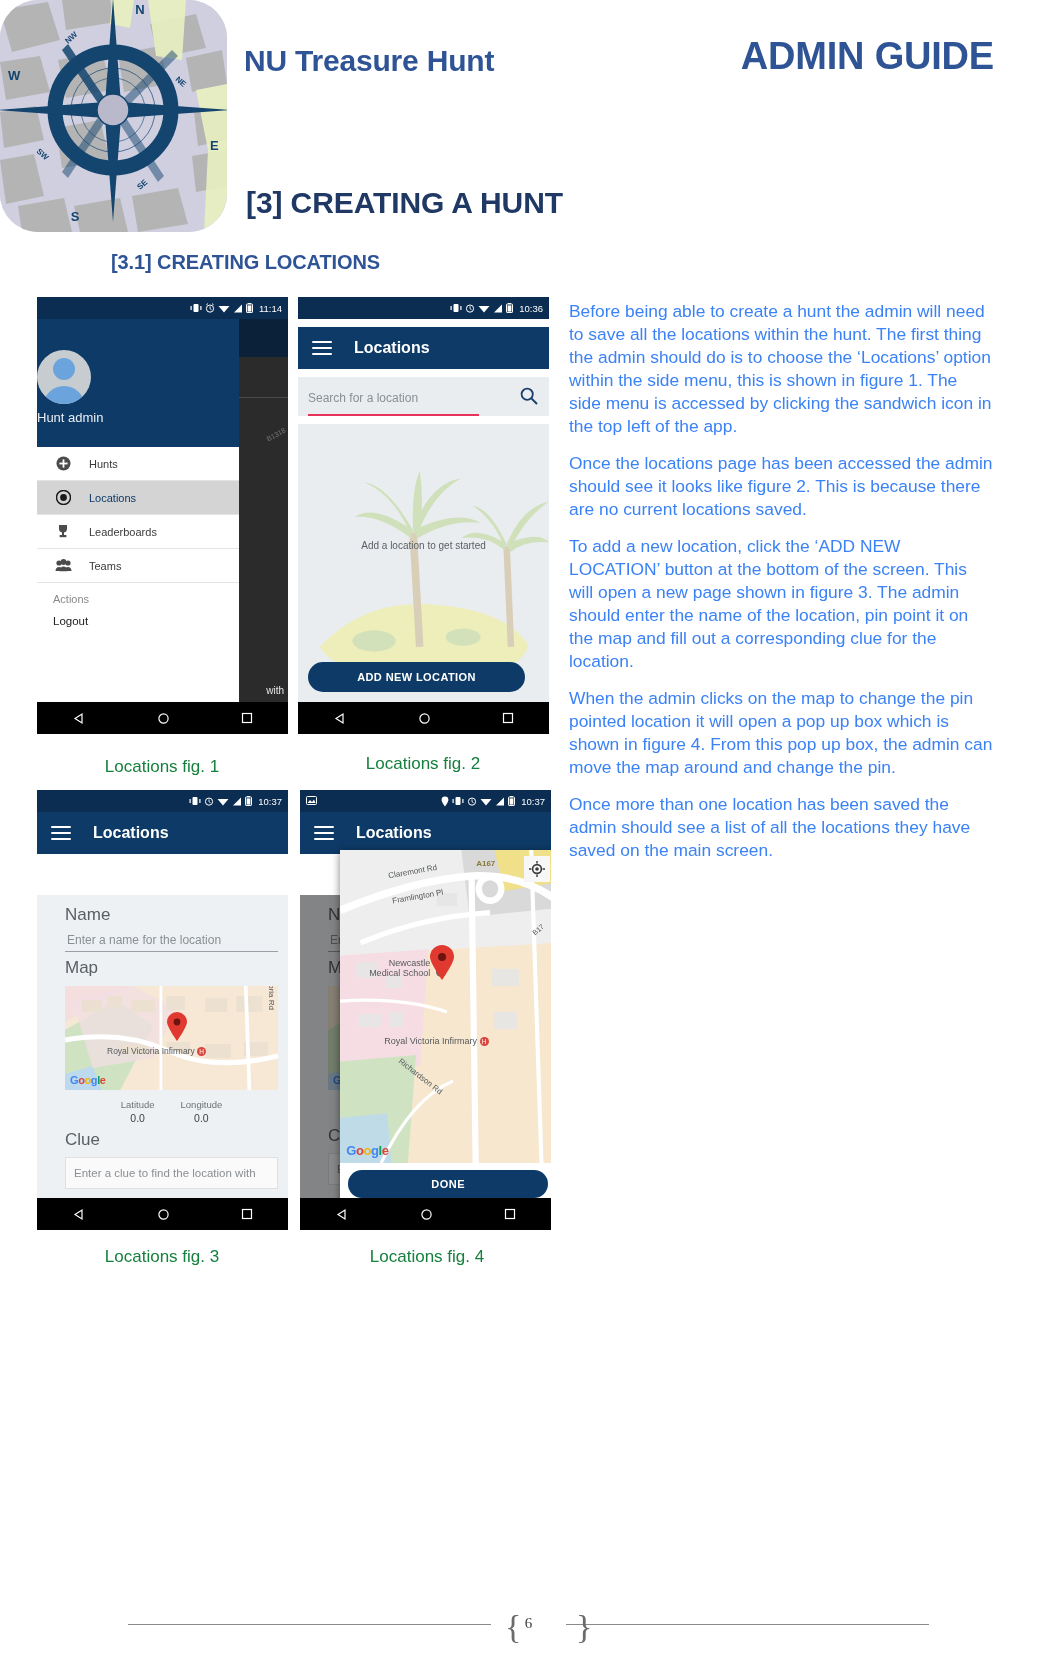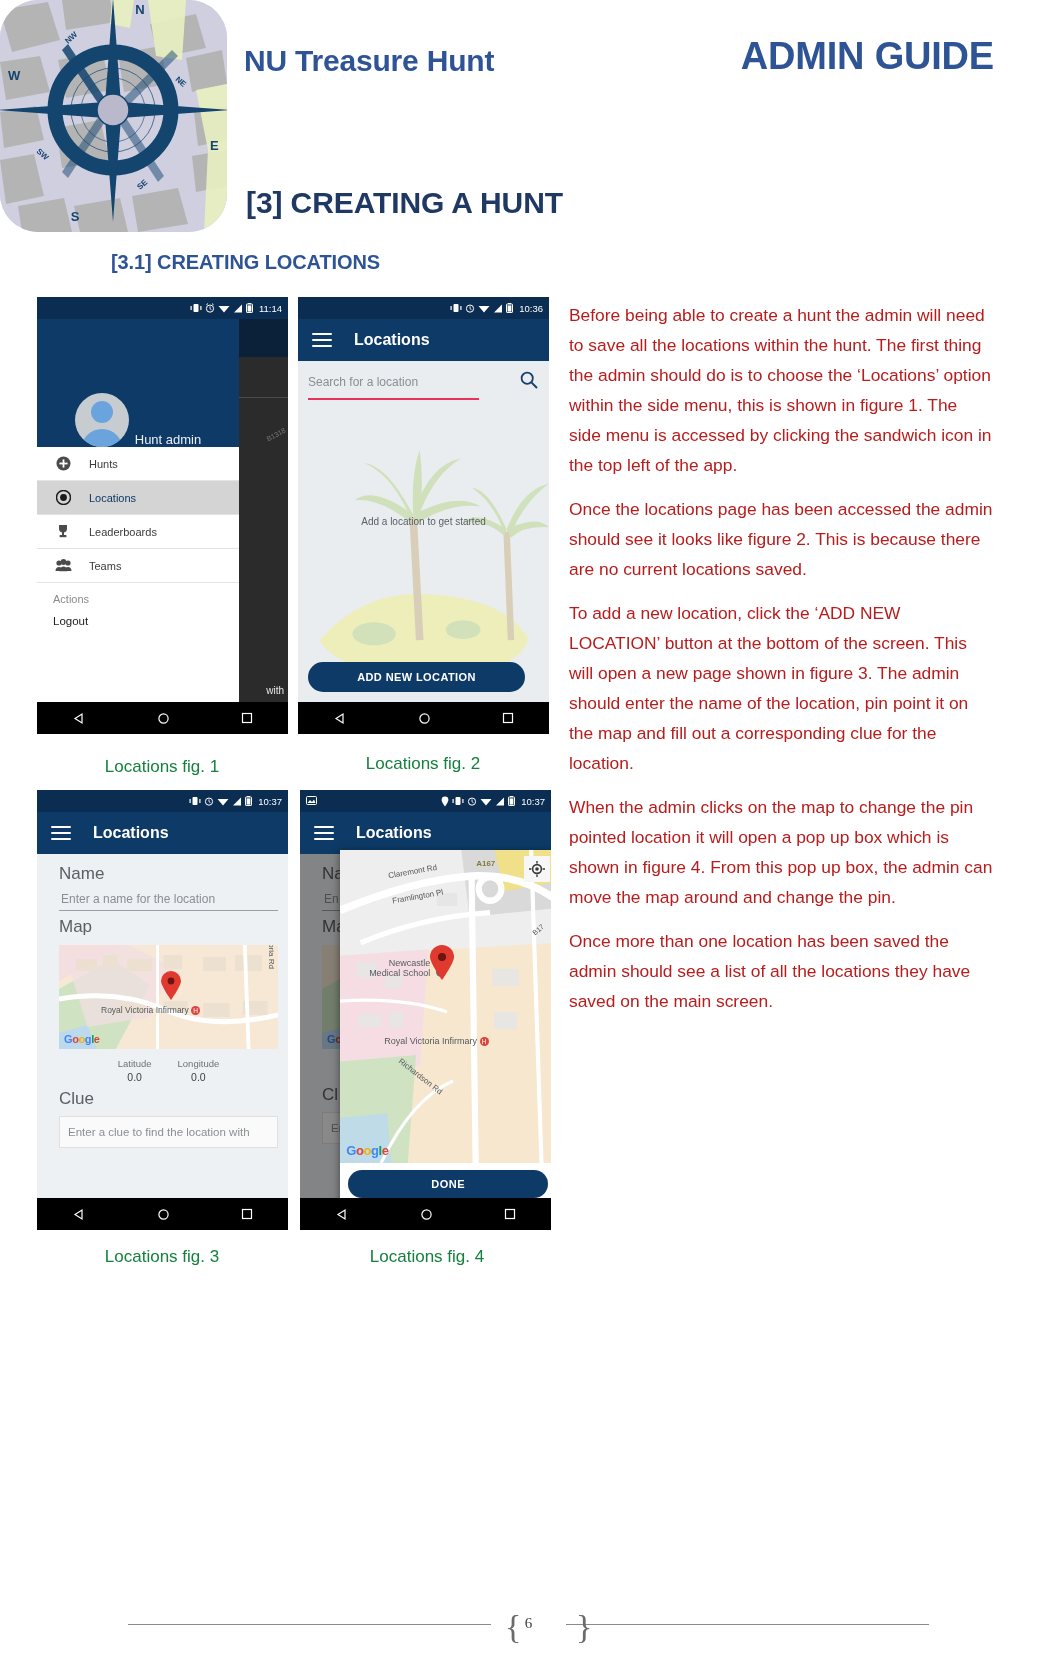--- a/index.html
+++ b/index.html
@@ -33,21 +33,21 @@
   .h2 {
     position: absolute; left: 111px; top: 251px;
     font-size: 20px; font-weight: bold; color: #2f5496; letter-spacing: -0.1px;
   }
 
   
   .body-col {
     position: absolute; left: 569px; top: 300px; width: 424px;
   }
   .body-col p {
-    font-size: 17.4px; line-height: 30px; color: #b91c1c; margin-bottom: 14px;
+    font-size: 17.4px; line-height: 23px; color: #3b82f6; margin-bottom: 14px;
     text-align: left;
   }
 
   
   .phone { position: absolute; background:#fff; overflow:hidden; }
   .phone-inner { position:relative; width:100%; height:100%; }
 
   .statusbar {
     position:relative; height:22px; background:#0b2d52; color:#fff;
     display:flex; align-items:center; justify-content:flex-end;
@@ -70,22 +70,22 @@
     background:#000; display:flex; align-items:center; justify-content:space-around;
   }
   .navbar svg { display:block; }
 
   .caption {
     position:absolute; color:#15803d; font-size:17px; text-align:center; width:250px;
   }
 
   
   .drawer-header {
-    background:#0d3a66; height:128px; display:flex; flex-direction:row;
-    align-items:flex-end; justify-content:center; gap:6px; padding-top:8px;
+    background:#0d3a66; height:128px; display:flex; flex-direction:column;
+    align-items:flex-start; justify-content:center; gap:6px; padding-top:8px;
   }
   .avatar { width:54px; height:54px; border-radius:50%; background:#c7ccd1; position:relative; overflow:hidden; }
   .avatar .head { position:absolute; left:50%; top:8px; transform:translateX(-50%); width:22px;height:22px;border-radius:50%; background:#6ba4dd;}
   .avatar .body { position:absolute; left:50%; bottom:-8px; transform:translateX(-50%); width:42px;height:26px;border-radius:21px 21px 0 0; background:#6ba4dd;}
   .drawer-name { color:#e9eef3; font-size:13px; }
   .drawer-list { background:#fff; }
   .drawer-item {
     height:34px; display:flex; align-items:center; gap:0; padding-left:0;
     font-size:11px; color:#3a3a3a; border-bottom:1px solid #e4e4e4;
   }
@@ -115,21 +115,21 @@
     font-size:10px; color:#5c6066;
   }
   .btn-primary {
     position:absolute; left:10px; right:24px; bottom:42px; height:30px;
     background:#0d3a66; border-radius:15px; color:#fff; font-size:11px;
     font-weight:bold; display:flex; align-items:center; justify-content:center;
     letter-spacing:0.4px;
   }
 
   
-  .form-area { background:#eef1f3; padding:8px 10px 0 22px; position:relative; }
+  .form-area { background:#eef1f3; padding:8px 10px 0 28px; position:relative;margin-top:41px; }
   .fld-label { font-size:17px; color:#5a5f64; margin-top:2px; }
   .fld-input { font-size:12px; color:#8a8f94; padding:8px 2px 4px 2px; border-bottom:1px solid #9aa0a6; }
   .map-thumb { margin-top:8px; height:104px; position:relative; overflow:hidden; border:0; }
   .latlon { display:flex; justify-content:center; gap:26px; margin-top:9px; }
   .latlon .cell { text-align:center; }
   .latlon .lbl { font-size:9.5px; color:#6d7276; }
   .latlon .val { font-size:10.5px; color:#3d4144; margin-top:2px; }
   .clue-input {
     margin-top:7px; background:#fafafa; border:1px solid #e0e0e0;
     padding:9px 8px; font-size:11.5px; color:#8a8f94;
@@ -354,21 +354,21 @@
             <svg width="12" height="12" viewBox="0 0 12 12">
               <rect x="1.5" y="1.5" width="9" height="9" fill="none" stroke="#fff" stroke-width="1.2"></rect>
             </svg>
           </span>
       </div>
     </div>
   </div>
   <div class="caption" style="left:37px; top:757px;">Locations fig. 1</div>
 
   <div class="phone" style="left:298px; top:297px; width:251px; height:437px;">
-    <div class="phone-inner" style="display:flex; flex-direction:column;">
+    <div class="phone-inner" style="display:flex; flex-direction:column;gap:8px;">
       <div class="statusbar">
         <div class="sicons">
           <svg width="12" height="10" viewBox="0 0 12 10">
               <rect x="3.5" y="1" width="5" height="8" rx="1" fill="#fff"></rect>
               <rect x="0.5" y="3" width="1.2" height="4" fill="#fff"></rect>
               <rect x="10.3" y="3" width="1.2" height="4" fill="#fff"></rect>
             </svg>
           <svg width="10" height="10" viewBox="0 0 10 10">
               <circle cx="5" cy="5.6" r="3.6" fill="none" stroke="#fff" stroke-width="1"></circle>
               <path d="M5 3.4v2.3l1.5 1" stroke="#fff" stroke-width="0.9" fill="none"></path>

